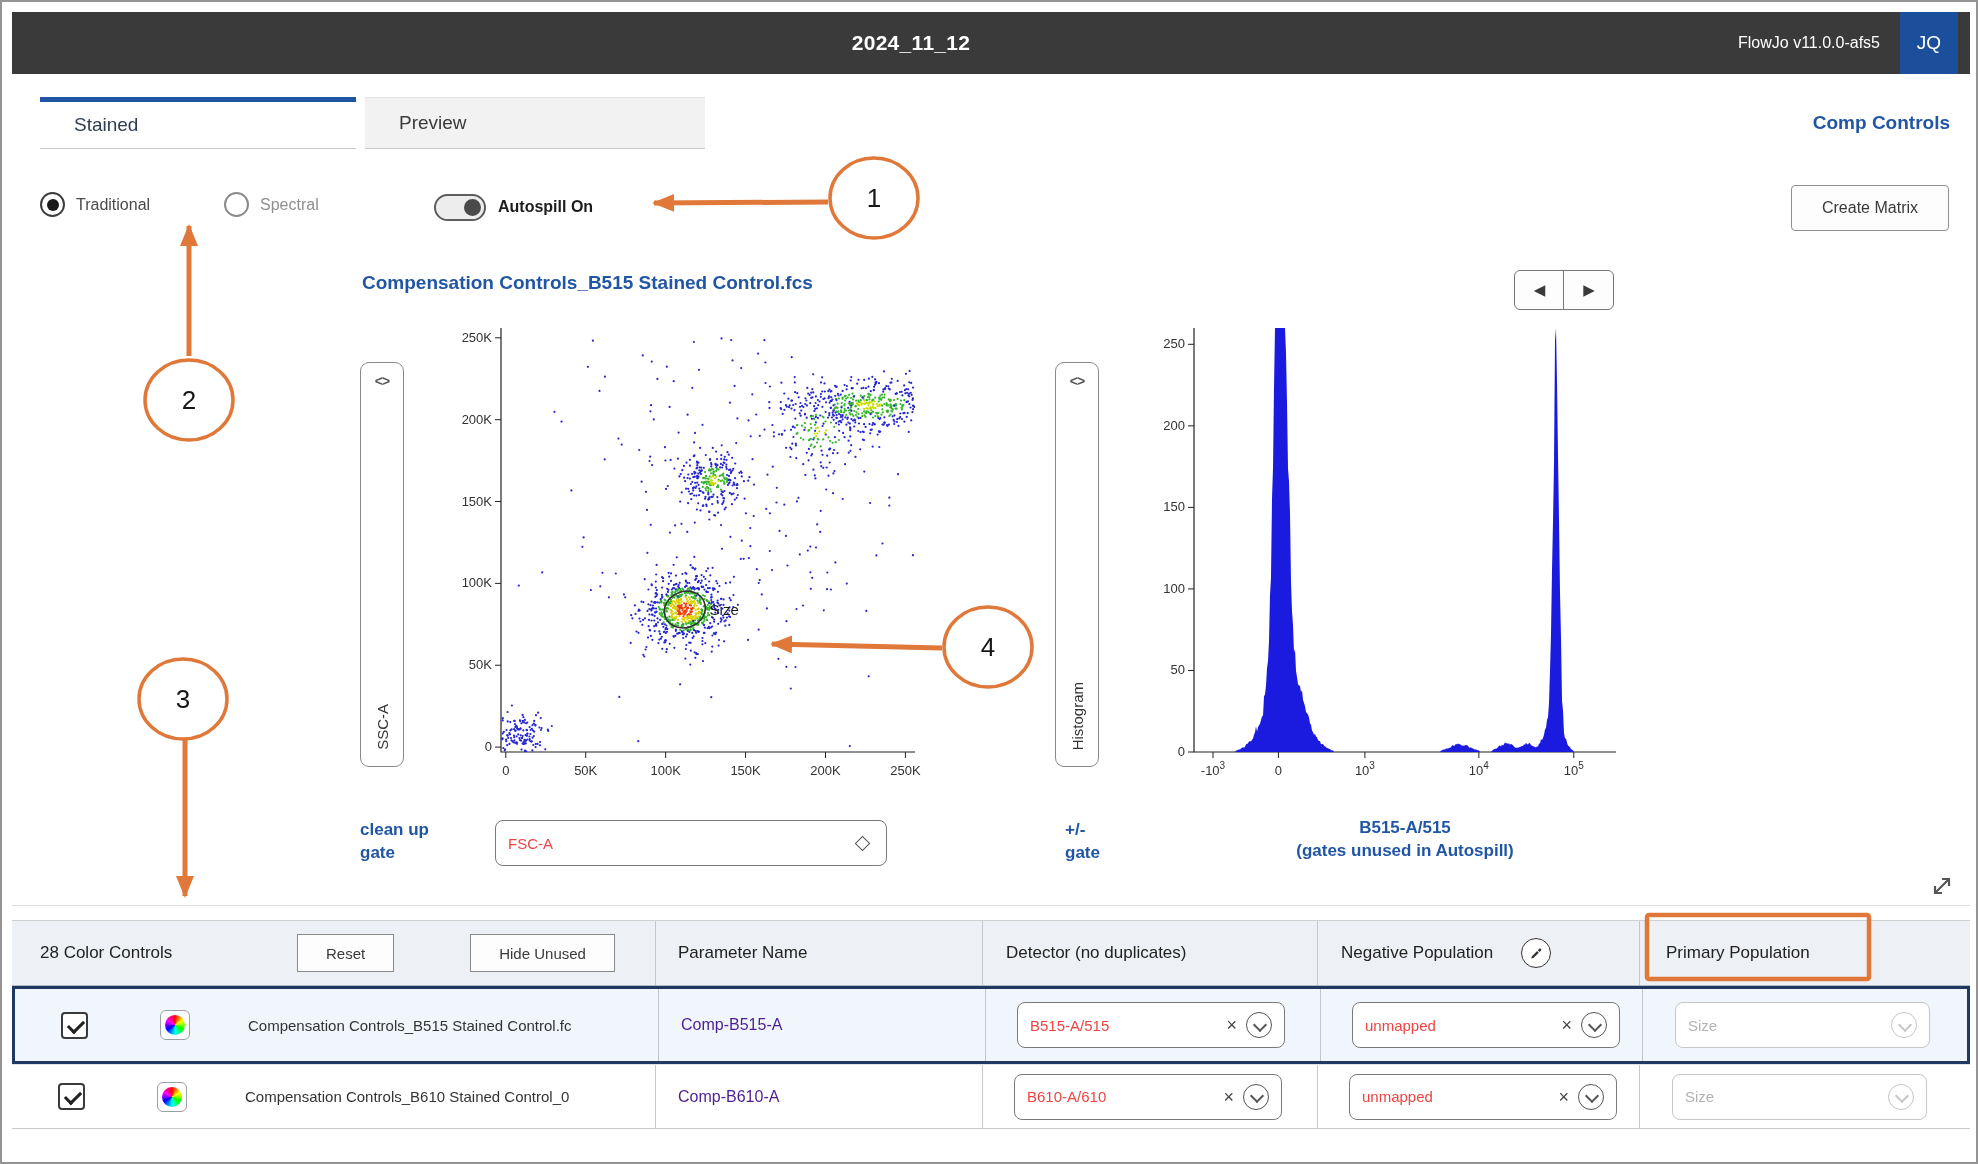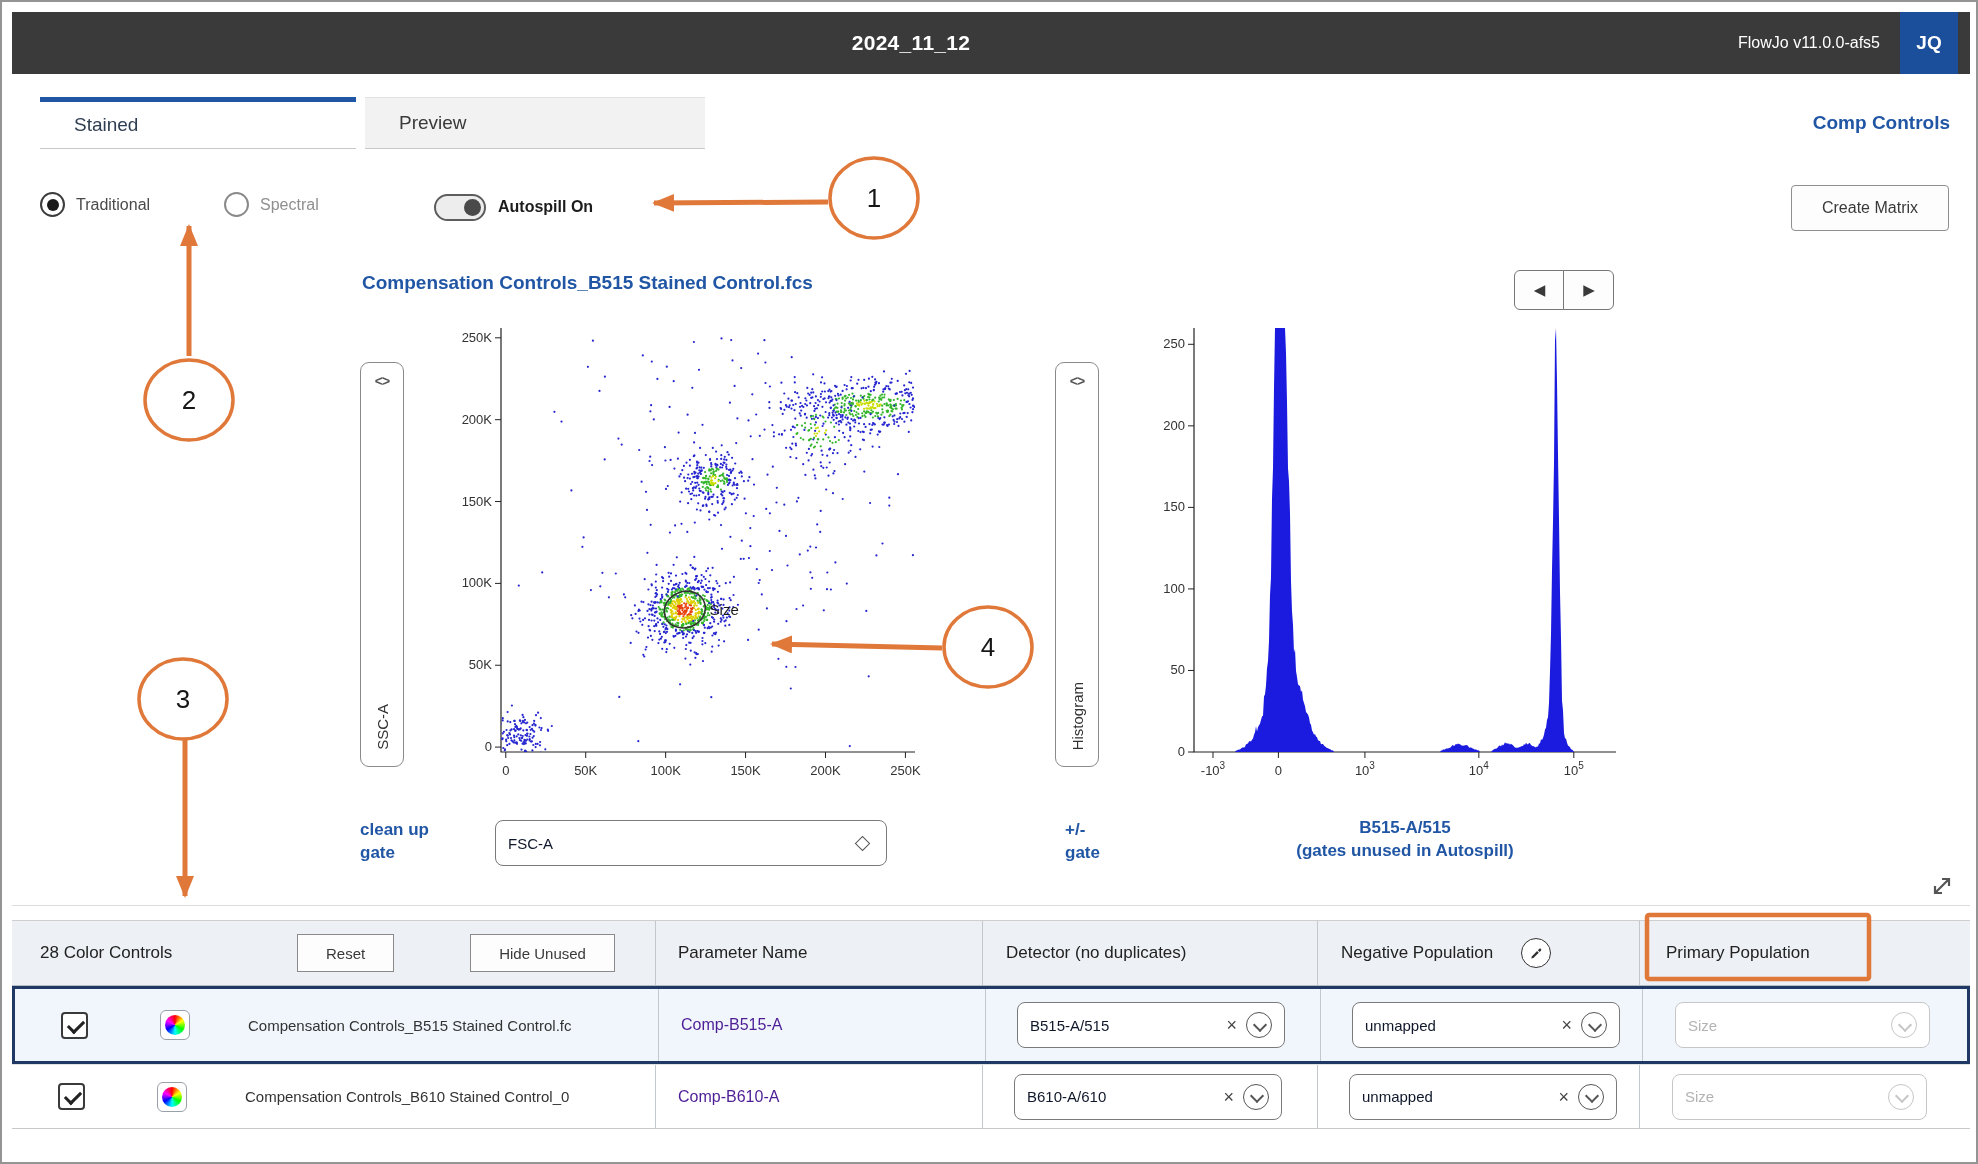--- a/index.html
+++ b/index.html
@@ -6,21 +6,21 @@
   html,body{background:#fff}
   body{width:1978px;height:1164px;font-family:"Liberation Sans","DejaVu Sans",sans-serif;color:#222}
   .app{position:relative;width:1978px;height:1164px;background:#fff;border:2px solid #949494;overflow:hidden}
   .abs{position:absolute}
 
   
   .titlebar{position:absolute;left:10px;top:10px;width:1958px;height:62px;background:var(--titlebar_bg,#3a3a3a);color:#fff}
   .tb-title{position:absolute;left:0;right:160px;top:0;bottom:0;display:flex;align-items:center;justify-content:center;font-weight:bold;font-size:21px;letter-spacing:.3px}
   .tb-right{position:absolute;right:12px;top:0;bottom:0;display:flex;align-items:center;gap:20px}
   .tb-version{font-size:16px}
-  .jq{width:58px;height:100%;background:var(--badge_blue,#1b4f9c);display:flex;align-items:center;justify-content:center;font-weight:bold;font-size:19px;cursor:pointer}
+  .jq{width:58px;height:100%;background:var(--badge_blue,#1b4f9c);display:flex;align-items:center;justify-content:center;font-weight:normal;font-size:19px;cursor:pointer}
 
   
   .tab{position:absolute;top:95px;height:52px;display:flex;align-items:center;padding-left:34px;font-size:19px;border-bottom:1px solid #c9c9c9;background:#fff;cursor:pointer}
   .tab-wizard{left:38px;width:316px;border-top:5px solid var(--accent_blue,#2156a5);color:#2f3e52}
   .tab-preview{left:363px;width:340px;background:#f2f2f2;border-top:1px solid #e2e2e2;color:#3a3a3a}
   .comp-controls{position:absolute;left:1760px;top:95px;width:188px;height:52px;display:flex;align-items:center;justify-content:flex-end;color:var(--accent_blue,#2156a5);font-weight:bold;font-size:19px;cursor:pointer}
 
   
   .radio{position:absolute;top:190px;display:flex;align-items:center;gap:11px;cursor:pointer}
   .radio-outer{width:25px;height:25px;border-radius:50%;display:flex;align-items:center;justify-content:center;background:#fff}
@@ -42,21 +42,21 @@
   .nav-btn:first-child{border-radius:6px 0 0 6px}
   .nav-btn:last-child{border-radius:0 6px 6px 0;margin-left:-1.6px}
   .axisbtn{position:absolute;width:44px;height:405px;border:1.6px solid #8a8a8a;border-radius:9px;background:#fff;display:flex;flex-direction:column;align-items:center;cursor:pointer}
   .swap{margin-top:10px;font-size:14px;font-weight:bold;color:#555;letter-spacing:-1px}
   .vlabel{margin-top:auto;margin-bottom:16px;writing-mode:vertical-rl;transform:rotate(180deg);font-size:15px;color:#333;white-space:nowrap}
   .tick{font-size:13px;fill:#333;font-family:"Liberation Sans","DejaVu Sans",sans-serif}
   .gate-label{font-size:15px;fill:#1b1b1b;font-family:"Liberation Sans","DejaVu Sans",sans-serif}
 
   .blue-lbl{position:absolute;font-size:17px;font-weight:bold;color:var(--accent_blue,#2156a5);line-height:23px}
   .select{height:46px;border:1.8px solid #7a7a7a;border-radius:8px;background:#fff;display:flex;align-items:center;padding:0 12px;gap:9px;cursor:pointer}
-  .sel-text{flex:1;font-size:15px;color:#0f172a;white-space:nowrap;overflow:hidden}
+  .sel-text{flex:1;font-size:15px;color:#ef4444;white-space:nowrap;overflow:hidden}
   .clear{font-size:18px;color:#444;line-height:1}
   .chevcirc{width:26px;height:26px;border:1.7px solid currentColor;border-radius:50%;color:#555;flex:none;position:relative}
   .chevcirc::after{content:"";position:absolute;left:7.5px;top:6.5px;width:8px;height:8px;border-right:2px solid currentColor;border-bottom:2px solid currentColor;transform:rotate(45deg)}
   .select.disabled{border-color:#c6c6c6}
   .select.disabled .sel-text{color:#b3b3b3}
   .select.disabled .chevcirc{color:#c6c6c6}
   .unfold{width:11px;height:11px;border:1.7px solid #555;transform:rotate(45deg);margin-right:6px;flex:none}
   .hist-caption{position:absolute;left:1183px;top:814px;width:440px;text-align:center;font-size:17px;font-weight:bold;color:var(--accent_blue,#2156a5);line-height:23px}
 
   .divider{position:absolute;left:10px;top:903px;width:1958px;height:1px;background:#dcdcdc}

